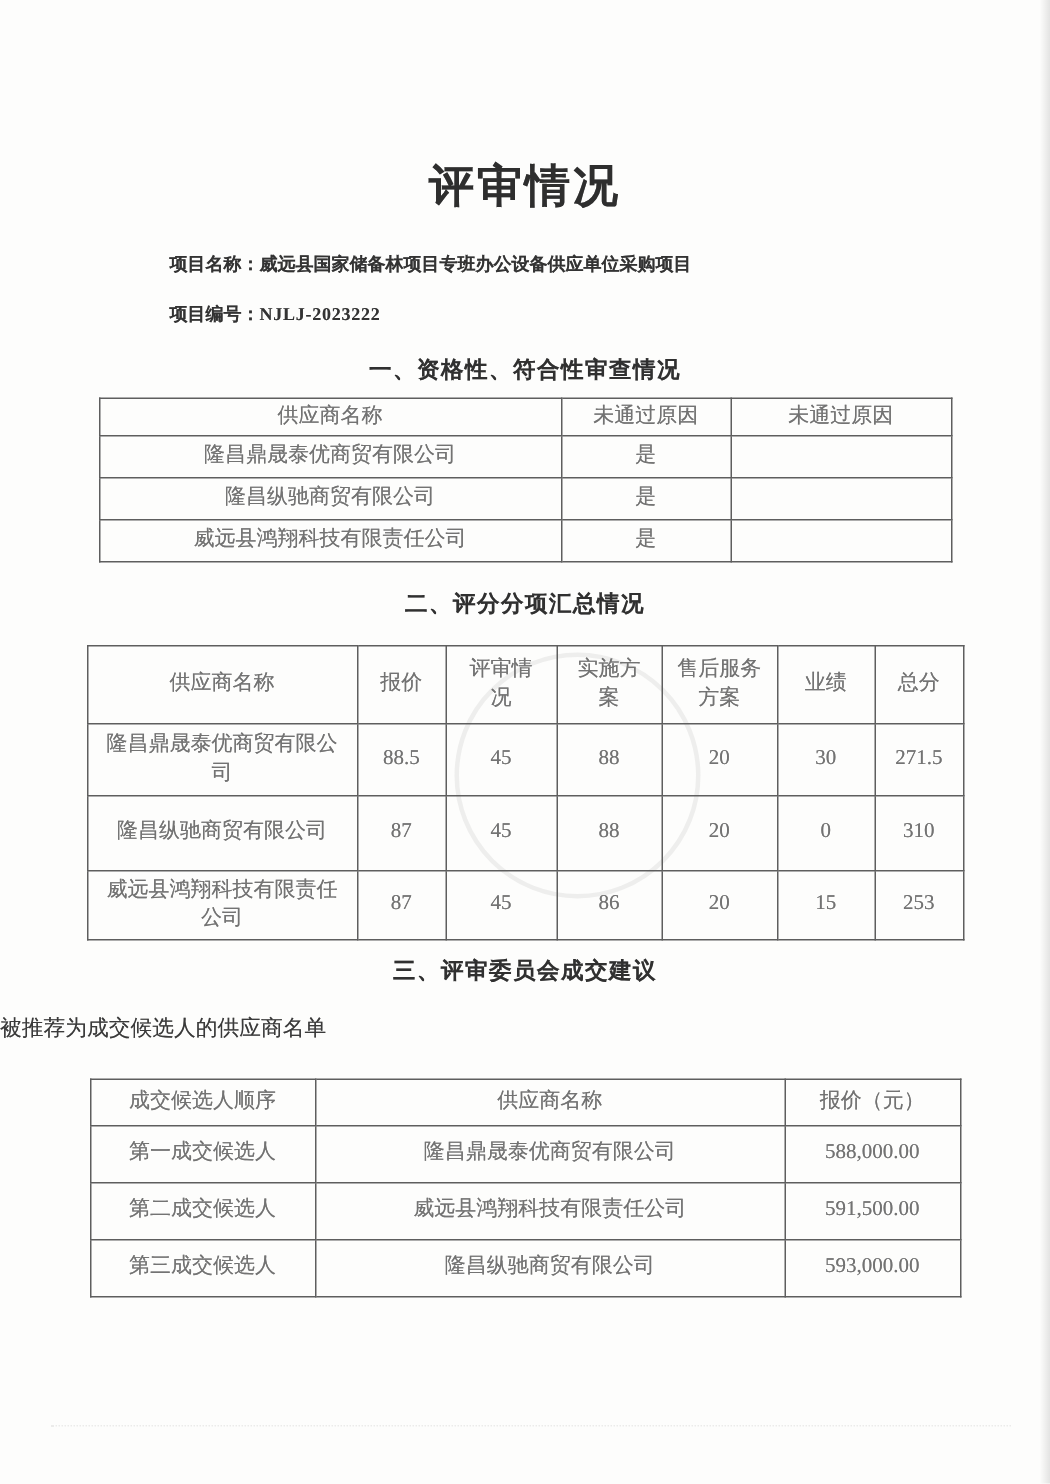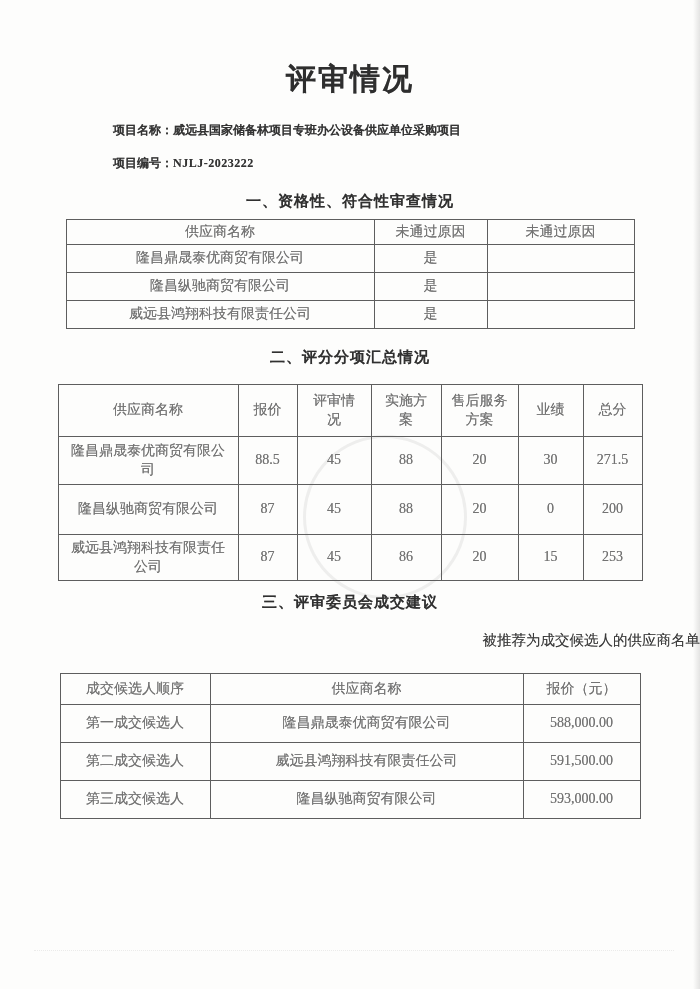--- a/index.html
+++ b/index.html
@@ -24,21 +24,21 @@
     border-top:1px dotted rgba(80,80,80,0.10);
     pointer-events:none;
   }
   .stamp {
     position:absolute; left:303px; top:435px; width:158px; height:158px;
     border:3px solid rgba(140,140,140,0.13);
     border-radius:50%;
     pointer-events:none;
   }
 
-  .content { position:relative; padding-top:58px; text-shadow:0 0 0.3px rgba(60,60,60,0.55); }
+  .content { position:relative; padding-top:104px; text-shadow:0 0 0.3px rgba(60,60,60,0.55); }
 
   .doc-title {
     margin:0; text-align:center;
     font-size:30px; font-weight:700; letter-spacing:2px;
     color:#2e2e2e; line-height:42px;
   }
 
   .proj-line {
     margin:0 0 0 113px;
     font-size:12px; font-weight:700; color:#333;
@@ -51,21 +51,21 @@
   .section-heading {
     margin:0; text-align:center;
     font-size:15px; font-weight:700; letter-spacing:1px;
     color:#303030; line-height:26px;
   }
   .h1x { margin-top:14px; }
   .h2x { margin-top:15px; }
   .h3x { margin-top:8px;text-align:center; }
 
   .sub-title {
-    margin-top:15px; text-align:right;
+    margin-top:15px; text-align:left;
     font-size:14.5px; font-weight:400; color:#3a3a3a; line-height:20px;
   }
 
   table {
     border-collapse:collapse; table-layout:fixed;
     margin:0 auto;
   }
   td, th {
     border:1px solid #5e5e5e;
     text-align:center; vertical-align:middle;
@@ -169,21 +169,21 @@
           <td class="num">30</td>
           <td class="num">271.5</td>
         </tr>
         <tr class="drow2">
           <td>隆昌纵驰商贸有限公司</td>
           <td class="num">87</td>
           <td class="num">45</td>
           <td class="num">88</td>
           <td class="num">20</td>
           <td class="num">0</td>
-          <td class="num">200</td>
+          <td class="num">310</td>
         </tr>
         <tr class="drow3">
           <td>威远县鸿翔科技有限责任公司</td>
           <td class="num">87</td>
           <td class="num">45</td>
           <td class="num">86</td>
           <td class="num">20</td>
           <td class="num">15</td>
           <td class="num">253</td>
         </tr>

